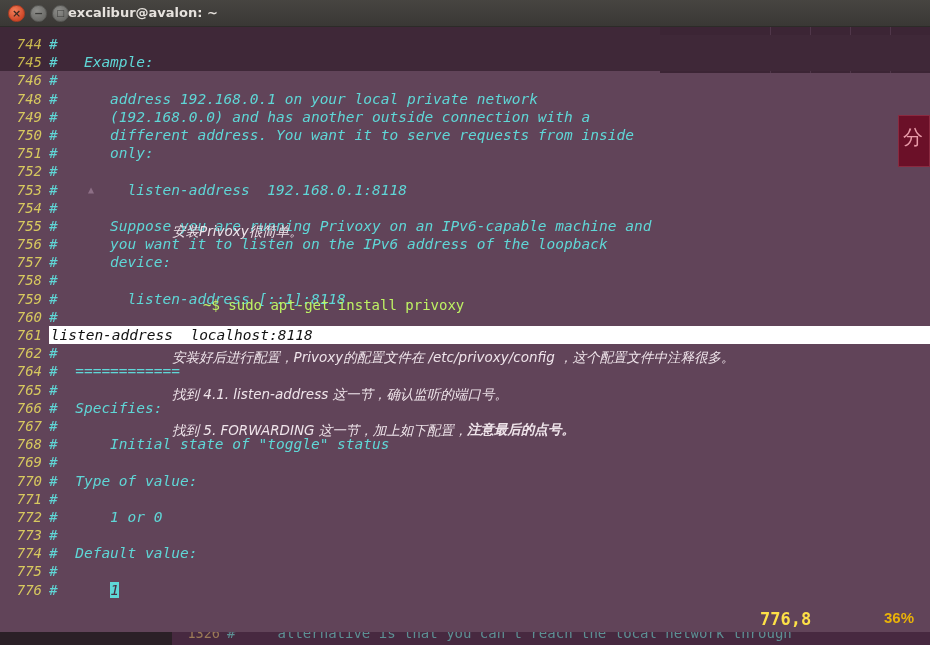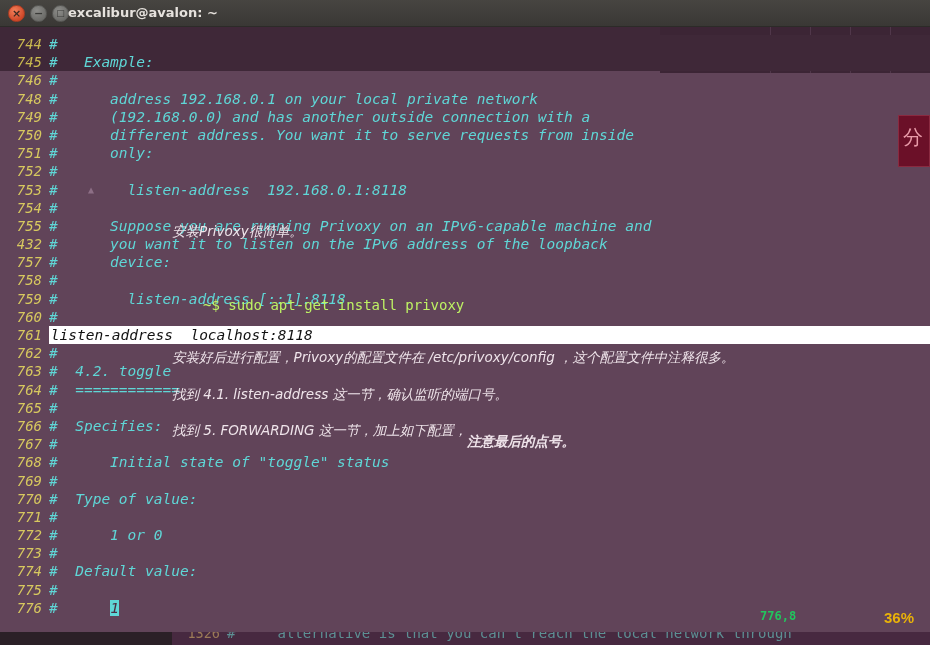--- a/index.html
+++ b/index.html
@@ -114,22 +114,22 @@
   .r2{ height:18.2px; line-height:18.2px; white-space:pre; font-size:14px;
        position:relative; color:#8a6b80; }
   .r2 .ln2{ display:inline-block; width:48px; text-align:right; color:#9b7a57;
             font-size:13.5px; }
   .r2 .h2{ color:#5d8f93; margin-left:7px; }
   .r2 .t2{ color:#5d8f93; }
   .r2.dk{ background:#3a2230; }
 
   
   .statusbar{ position:absolute; left:0; bottom:0; width:930px; height:26px; }
-  .statusbar .pos{ position:absolute; left:760px; top:3px; color:#22c55e;
-                   font-size:12px; font-weight:bold;
+  .statusbar .pos{ position:absolute; left:760px; top:3px; color:#fde047;
+                   font-size:17px; font-weight:bold;
                    font-family:"DejaVu Sans Mono",monospace; }
   .statusbar .pct{ position:absolute; left:884px; top:3px; color:#eab308;
                    font-size:15px; font-weight:bold;
                    font-family:Liberation Sans, sans-serif; }
 
   .fold{ color:#8d6f86; font-size:10px; }
 </style>
 </head>
 <body>
 
@@ -234,28 +234,27 @@
           <div class="row dark"><span class="ln dark">745</span><span class="hash">#</span><span class="txt">   Example:</span></div>
           <div class="row"><span class="ln">746</span><span class="hash">#</span><span class="txt"></span></div>
           <div class="row"><span class="ln">748</span><span class="hash">#</span><span class="txt">      address 192.168.0.1 on your local private network</span></div>
           <div class="row"><span class="ln">749</span><span class="hash">#</span><span class="txt">      (192.168.0.0) and has another outside connection with a</span></div>
           <div class="row"><span class="ln">750</span><span class="hash">#</span><span class="txt">      different address. You want it to serve requests from inside</span></div>
           <div class="row"><span class="ln">751</span><span class="hash">#</span><span class="txt">      only:</span></div>
           <div class="row"><span class="ln">752</span><span class="hash">#</span><span class="txt"></span></div>
           <div class="row"><span class="ln">753</span><span class="hash">#</span><span class="txt">        listen-address  192.168.0.1:8118</span><span class="fold" style="position: absolute; left: 88px; top: 0px;">▲</span></div>
           <div class="row"><span class="ln">754</span><span class="hash">#</span><span class="txt"></span></div>
           <div class="row"><span class="ln">755</span><span class="hash">#</span><span class="txt">      Suppose you are running Privoxy on an IPv6-capable machine and</span></div>
-          <div class="row"><span class="ln">432</span><span class="hash">#</span><span class="txt">      you want it to listen on the IPv6 address of the loopback</span></div>
+          <div class="row"><span class="ln">756</span><span class="hash">#</span><span class="txt">      you want it to listen on the IPv6 address of the loopback</span></div>
           <div class="row"><span class="ln">757</span><span class="hash">#</span><span class="txt">      device:</span></div>
           <div class="row"><span class="ln">758</span><span class="hash">#</span><span class="txt"></span></div>
           <div class="row"><span class="ln">759</span><span class="hash">#</span><span class="txt">        listen-address [::1]:8118</span></div>
           <div class="row"><span class="ln">760</span><span class="hash">#</span><span class="txt"></span></div>
           <div class="row hl"><span class="ln">761</span><span class="hlfill"></span><span class="hlcontent"> listen-address  localhost:8118</span></div>
           <div class="row"><span class="ln">762</span><span class="hash">#</span><span class="txt"></span></div>
-          <div class="row"><span class="ln">763</span><span class="hash">#</span><span class="txt">  4.2. toggle</span></div>
           <div class="row"><span class="ln">764</span><span class="hash">#</span><span class="txt">  ============</span></div>
           <div class="row"><span class="ln">765</span><span class="hash">#</span><span class="txt"></span></div>
           <div class="row"><span class="ln">766</span><span class="hash">#</span><span class="txt">  Specifies:</span></div>
           <div class="row"><span class="ln">767</span><span class="hash">#</span><span class="txt"></span></div>
           <div class="row"><span class="ln">768</span><span class="hash">#</span><span class="txt">      Initial state of "toggle" status</span></div>
           <div class="row"><span class="ln">769</span><span class="hash">#</span><span class="txt"></span></div>
           <div class="row"><span class="ln">770</span><span class="hash">#</span><span class="txt">  Type of value:</span></div>
           <div class="row"><span class="ln">771</span><span class="hash">#</span><span class="txt"></span></div>
           <div class="row"><span class="ln">772</span><span class="hash">#</span><span class="txt">      1 or 0</span></div>
           <div class="row"><span class="ln">773</span><span class="hash">#</span><span class="txt"></span></div>
@@ -267,21 +266,21 @@
       <div class="anno cn" style="left:172px; top:196px;">安装Privoxy很简单。</div>
 
       <div class="anno term" style="left:203px; top:270px;">~$ sudo apt-get install privoxy</div>
 
       <div class="anno cn" style="left:172px; top:322px;">安装好后进行配置，Privoxy的配置文件在 /etc/privoxy/config ，这个配置文件中注释很多。</div>
 
       <div class="anno cn" style="left:172px; top:359px;">找到 4.1. listen-address 这一节，确认监听的端口号。</div>
 
       <div class="anno cn" style="left:172px; top:395px;">找到 5. FORWARDING 这一节，加上如下配置，</div>
 
-      <div class="anno cn b" style="left:467px; top:406px;">注意最后的点号。</div>
+      <div class="anno cn b" style="left:467px; top:394px;">注意最后的点号。</div>
 
       <div class="wmark"></div>
 
       <div class="statusbar">
         <span class="pos">776,8</span>
         <span class="pct">36%</span>
       </div>
 
     </div>
   </div>

